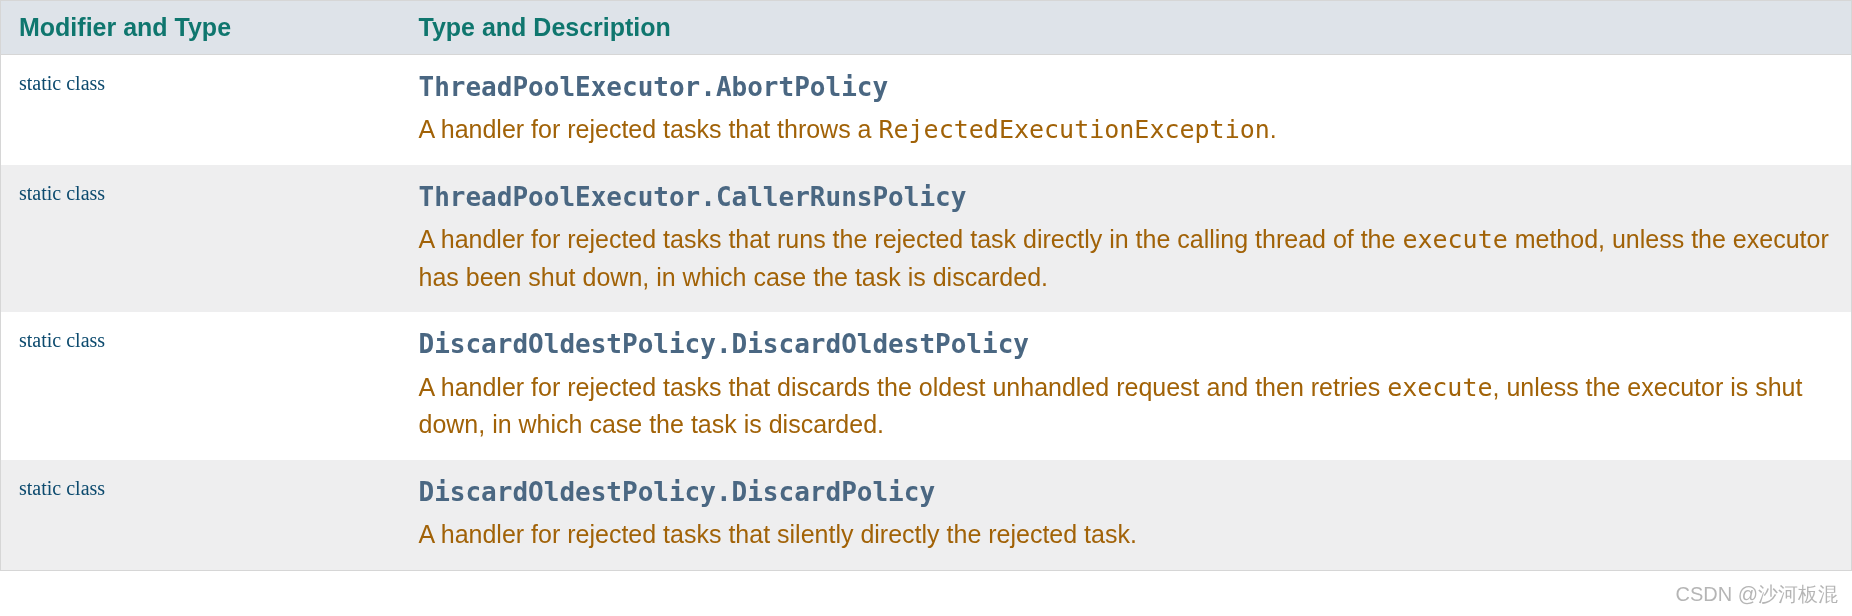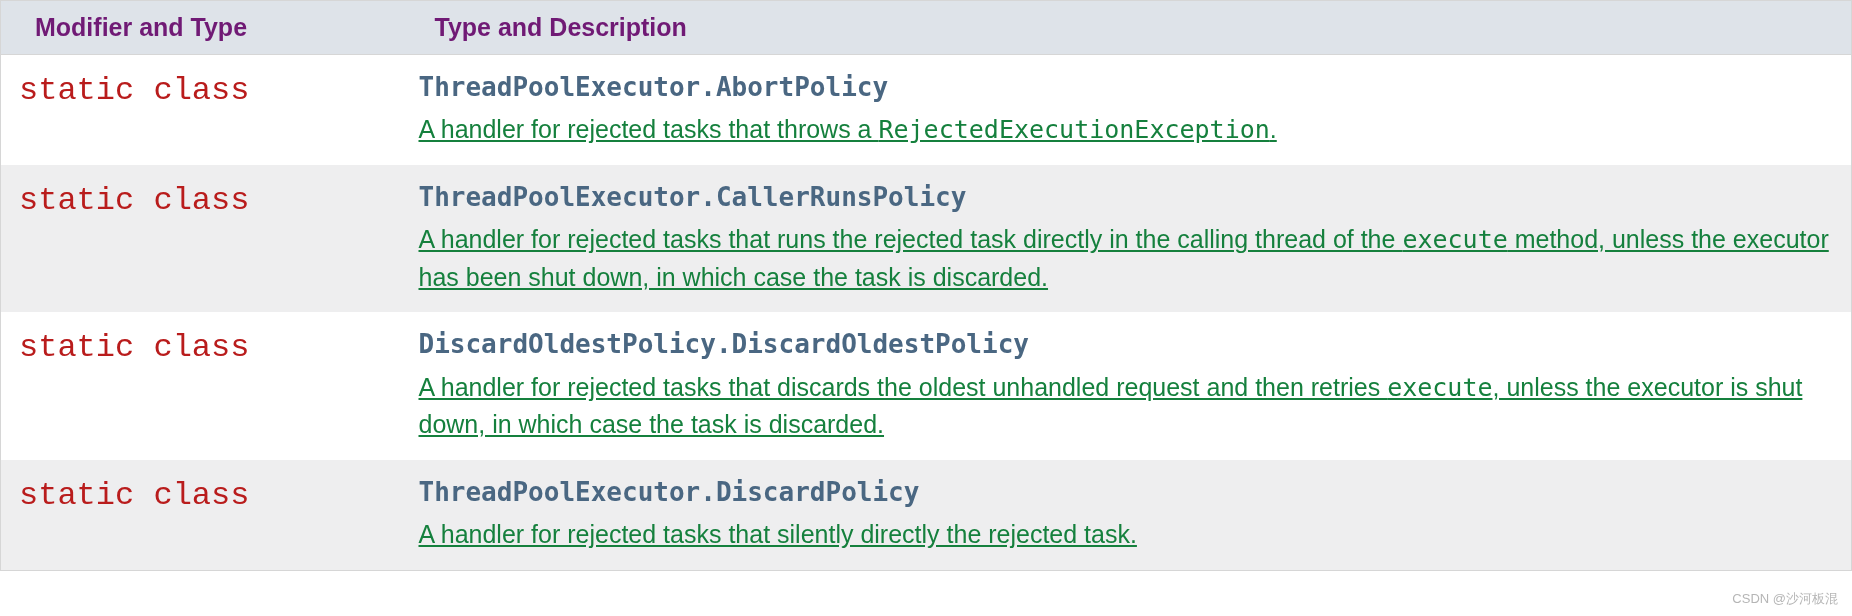--- a/index.html
+++ b/index.html
@@ -15,61 +15,60 @@
   table {
     width: 100%;
     border-collapse: collapse;
     border: 1px solid #d6d6d6;
   }
   thead th {
     background: #dee3e9;
     text-align: left;
     font-weight: 700;
     font-size: 25px;
-    color: #701a75;
-    padding: 12px 34px;
+    color: #0f766e;
+    padding: 12px 18px;
     border-bottom: 1px solid #d6d6d6;
   }
   thead th:first-child { width: 400px; }
   tbody tr:nth-child(even) { background: #eeeeef; }
   tbody tr:nth-child(odd)  { background: #ffffff; }
   td {
     padding: 14px 18px 16px 18px;
     vertical-align: top;
     line-height: 1.4;
   }
   td.col-modifier {
-    font-family: Liberation Mono, monospace;
-    font-size: 32px;
-    color: #b91c1c;
+    font-family: Liberation Serif, serif;
+    font-size: 20px;
+    color: #0c4a6e;
     white-space: nowrap;
   }
   .class-link {
     font-family: "DejaVu Sans Mono", Menlo, Consolas, monospace;
     font-weight: 700;
     font-size: 26px;
     color: #4a6782;
     text-decoration: none;
     display: inline-block;
     margin-bottom: 6px;
   }
   .desc {
     font-size: 25px;
-    color: #15803d;
+    color: #a16207;
     line-height: 1.5;
-    text-decoration: underline;
   }
   .mono-inline {
     font-family: "DejaVu Sans Mono", Menlo, Consolas, monospace;
   }
   .watermark {
     position: fixed;
     right: 14px;
     bottom: 8px;
-    font-size: 13px;
+    font-size: 20px;
     color: rgba(120,120,120,0.55);
     font-family: sans-serif;
     pointer-events: none;
   }
 </style>
 </head>
 <body>
 
 <table>
   <thead>
@@ -102,21 +101,21 @@
       <td>
         <a class="class-link">DiscardOldestPolicy.DiscardOldestPolicy</a>
         <div class="desc">
           <span>A handler for rejected tasks that discards the oldest unhandled request and then retries </span><span class="mono-inline">execute</span><span>, unless the executor is shut down, in which case the task is discarded.</span>
         </div>
       </td>
     </tr>
     <tr>
       <td class="col-modifier">static class </td>
       <td>
-        <a class="class-link">ThreadPoolExecutor.DiscardPolicy</a>
+        <a class="class-link">DiscardOldestPolicy.DiscardPolicy</a>
         <div class="desc">
           <span>A handler for rejected tasks that silently directly the rejected task.</span><span class="mono-inline"></span><span></span>
         </div>
       </td>
     </tr>
   </tbody>
 </table>
 
 <div class="watermark">CSDN @沙河板混</div>
 

